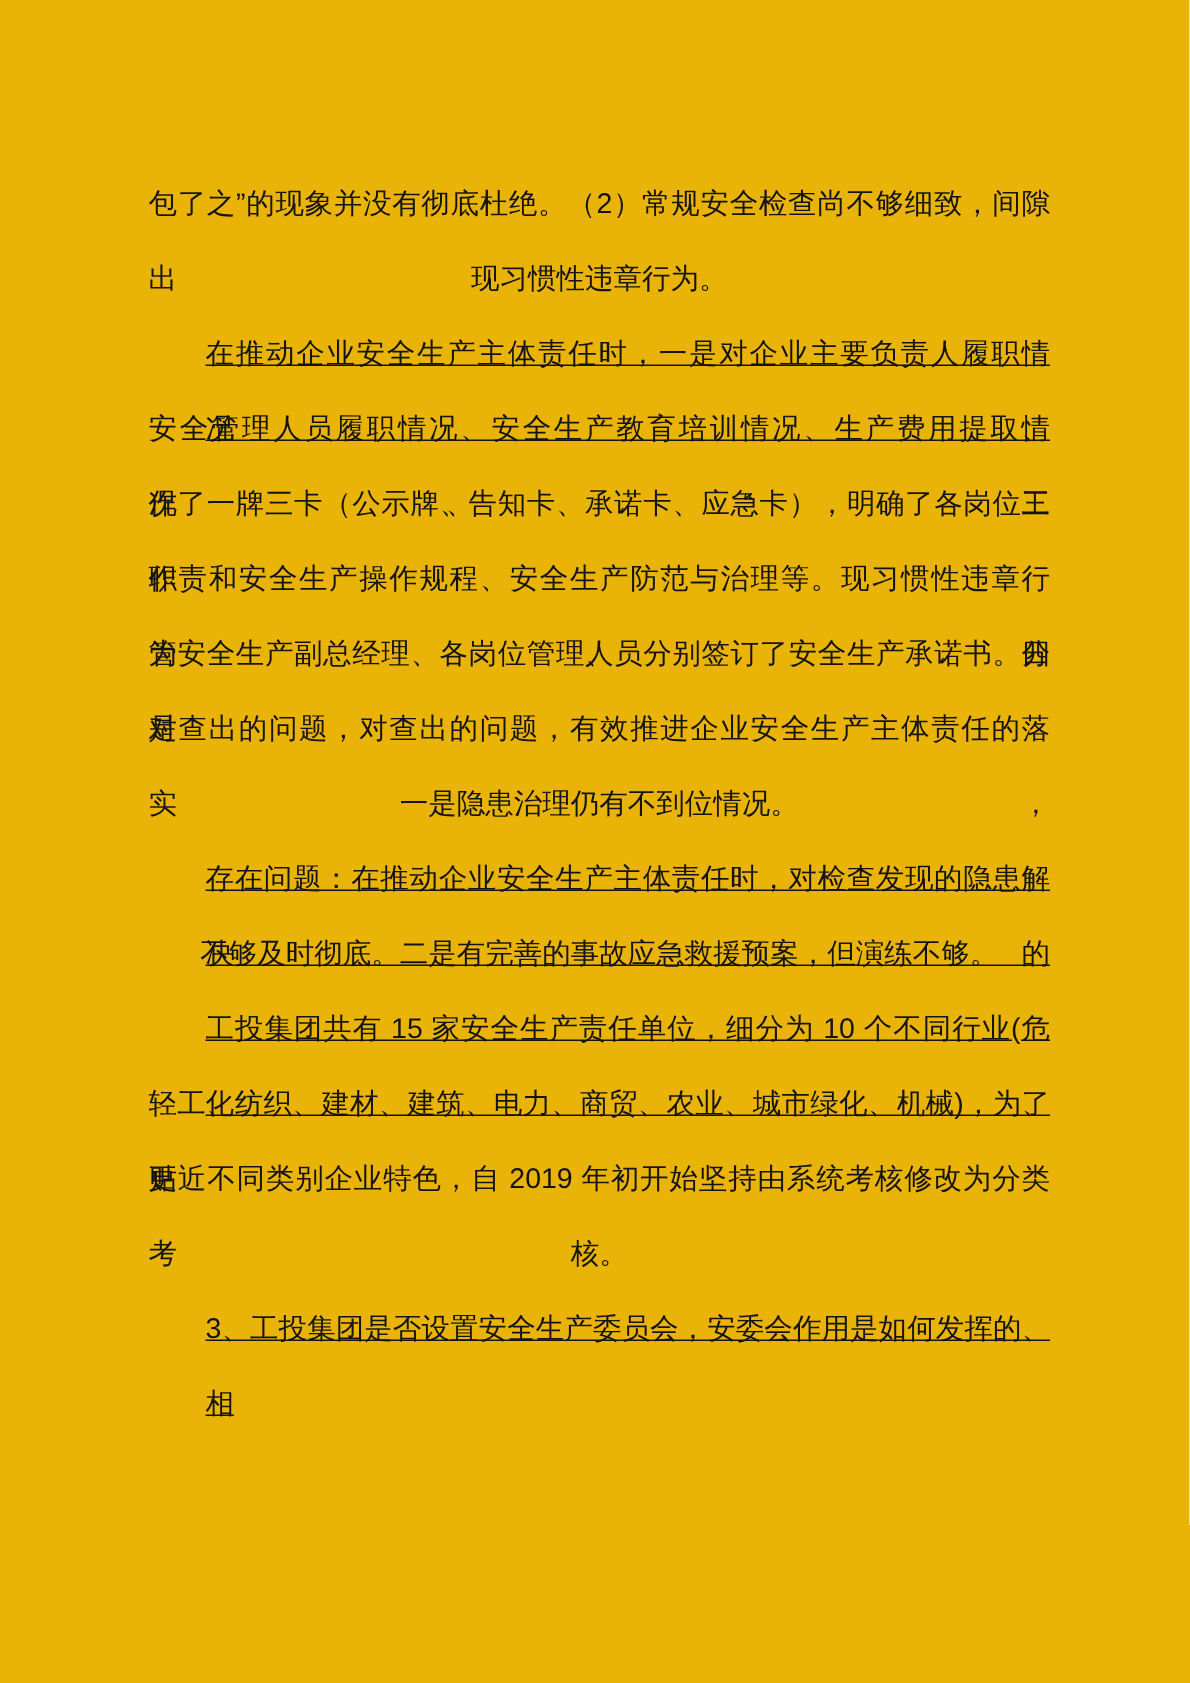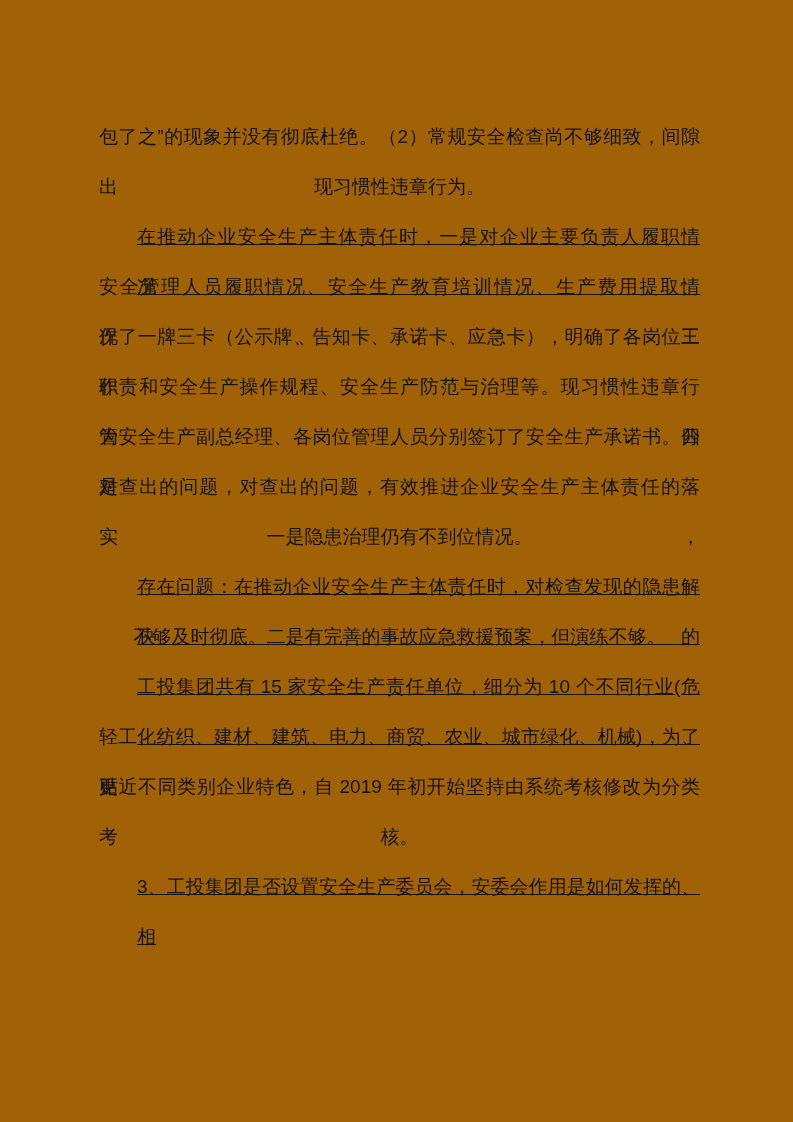--- a/index.html
+++ b/index.html
@@ -4,21 +4,21 @@
 <style>
   html, body {
     margin: 0;
     padding: 0;
     background: #ffffff;
   }
   .page {
     position: relative;
     width: 793px;
     height: 1122px;
-    background: #a16207;
+    background: #eab308;
     overflow: hidden;
     font-family: "Liberation Sans", sans-serif;
   }
   .text-block {
     position: absolute;
     left: 99px;
     top: 112px;
     width: 601px;
   }
   .line {

